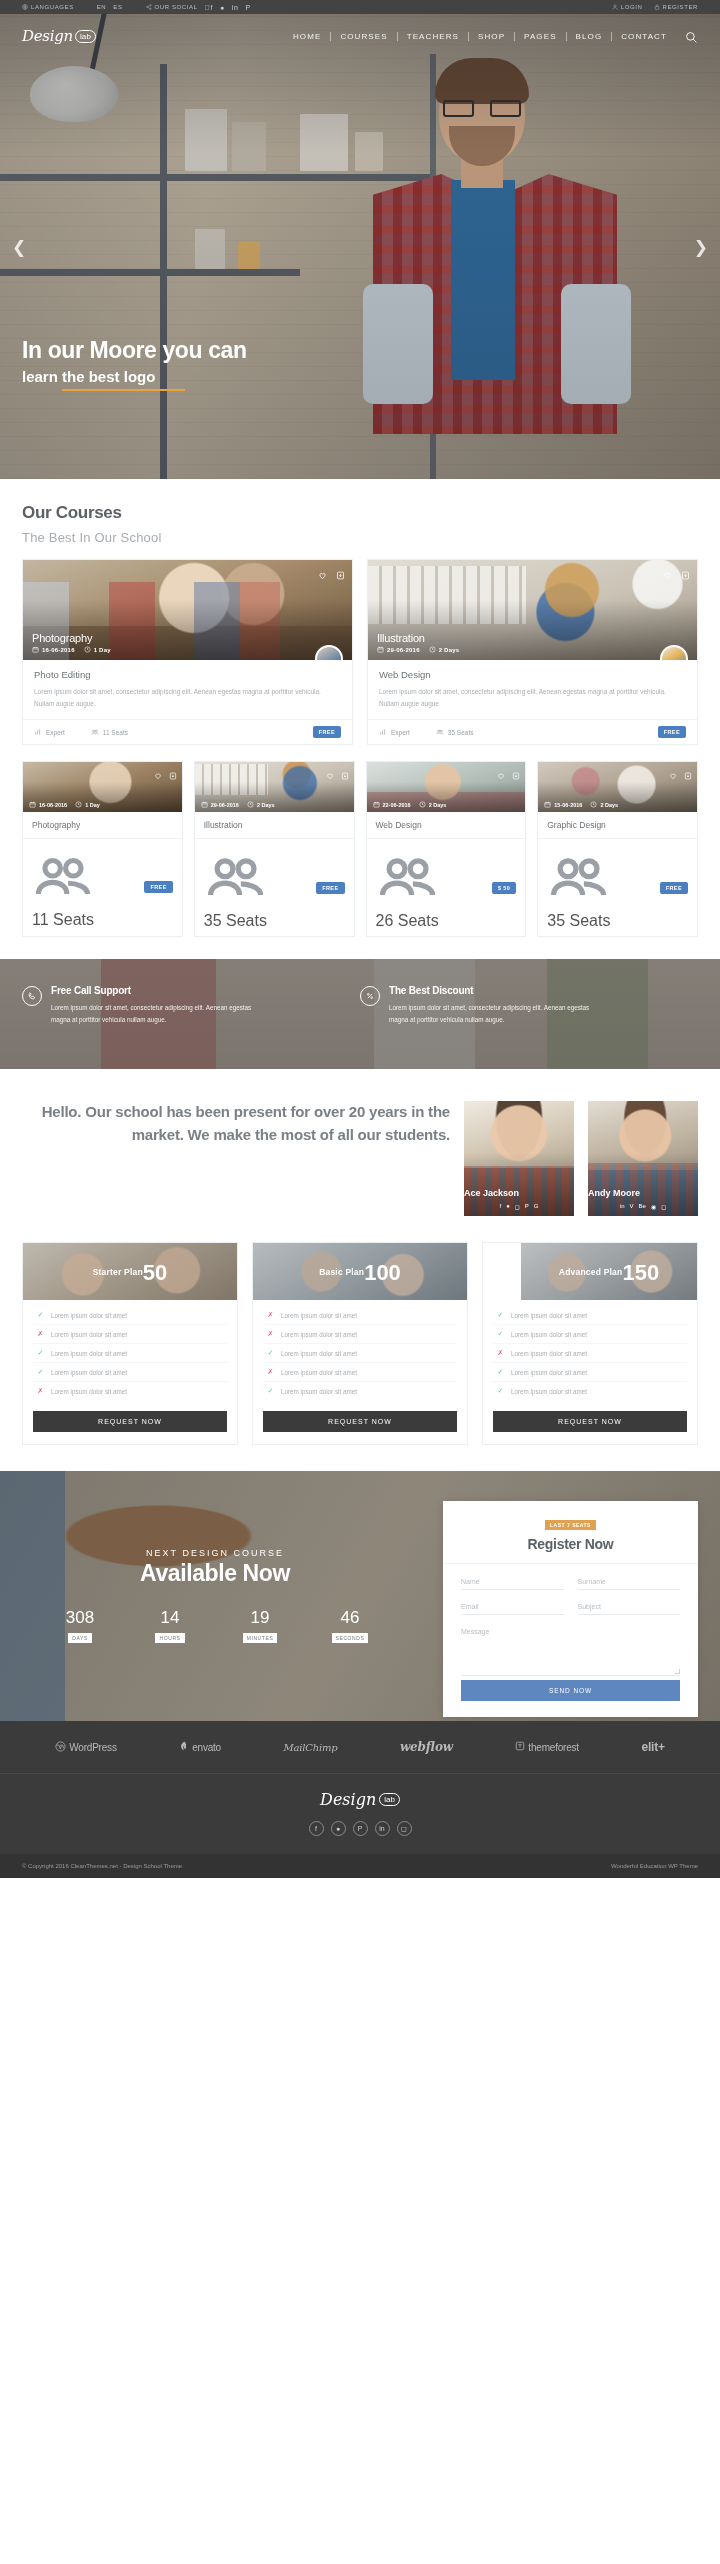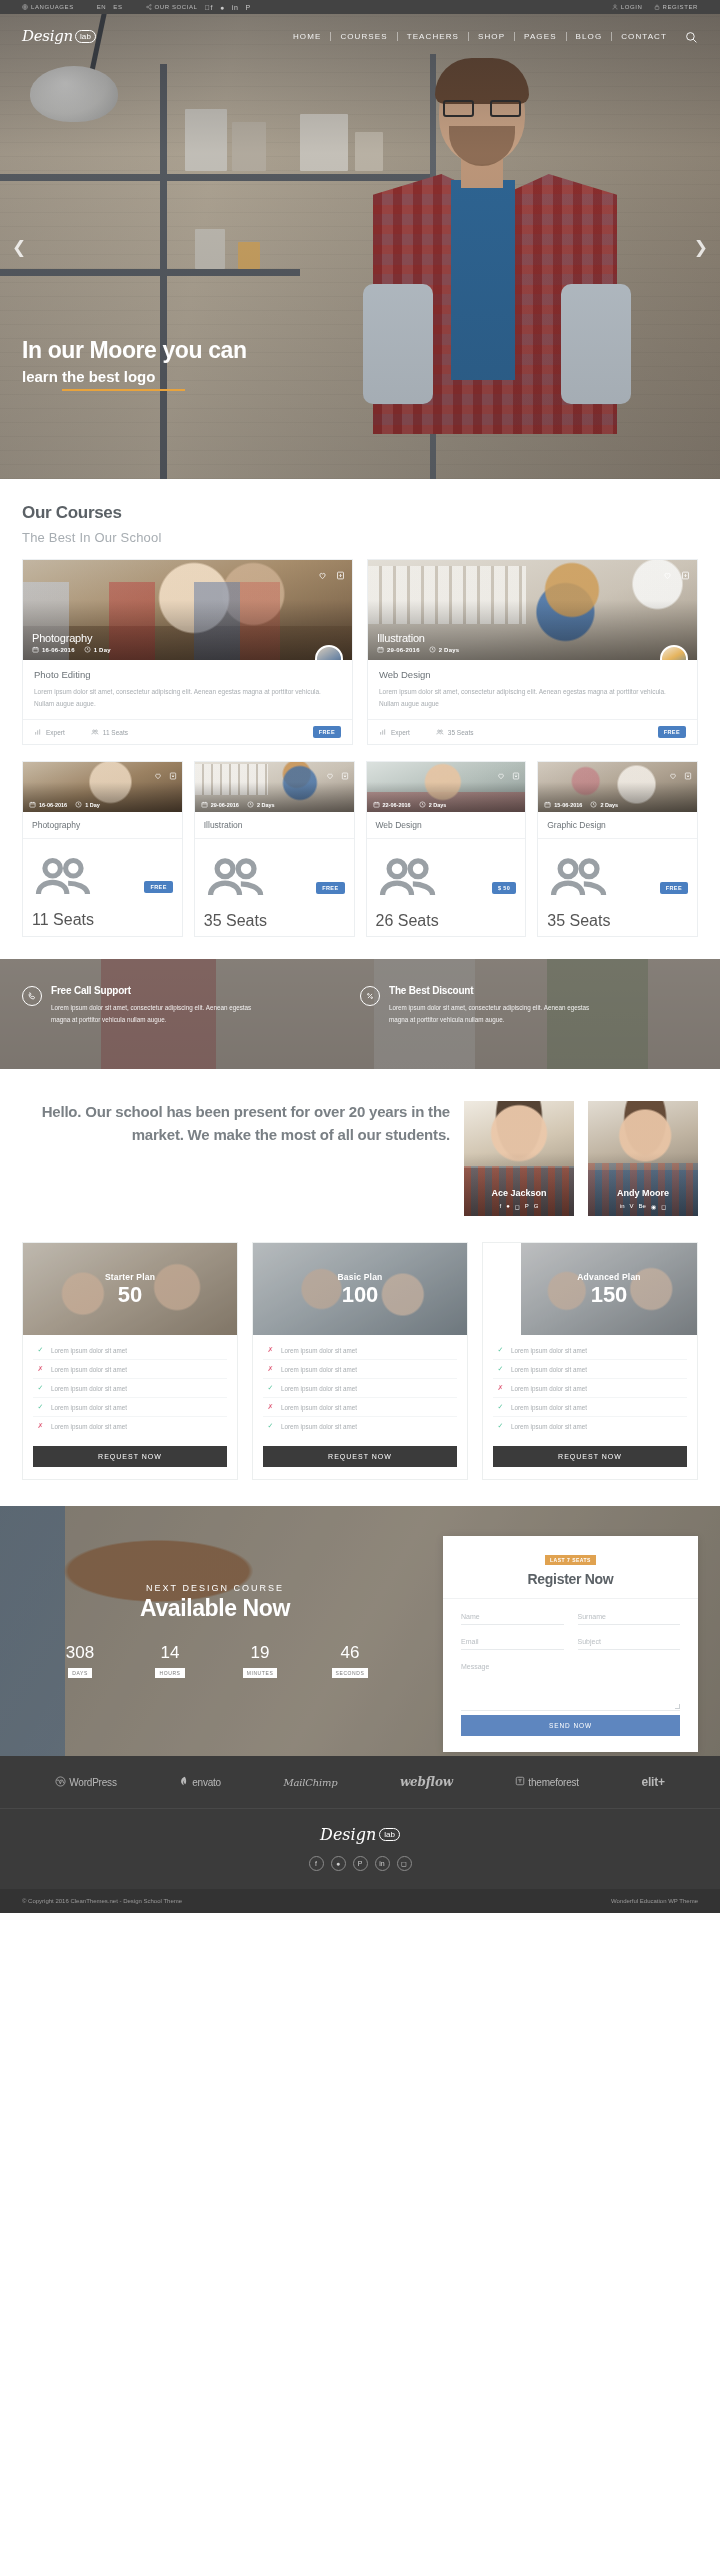--- a/index.html
+++ b/index.html
@@ -144,30 +144,30 @@
   .feat .ic svg { width:10px; height:10px; }
   .feat h4 { color:#fff; font-size:10px; font-weight:bold; letter-spacing:-.2px; }
   .feat p { color:rgba(255,255,255,.9); font-size:6.3px; line-height:1.9; margin-top:6px; max-width:205px; }
 
   
   .about { display:flex; align-items:flex-start; padding:32px 22px 0; gap:14px; }
   .about-text { flex:1; text-align:right; }
   .about-text h2 { font-size:15px; color:#7a8085; font-weight:bold; line-height:1.5; letter-spacing:-.2px; }
   .teacher { position:relative; width:110px; height:115px; overflow:hidden; }
   .teacher .tshade { position:absolute; inset:0; background:linear-gradient(180deg, rgba(0,0,0,0) 45%, rgba(0,0,0,.42) 100%); }
-  .teacher .tname { position:absolute; left:0; right:0; bottom:18px; text-align:center;
+  .teacher .tname { position:absolute; left:0; right:0; bottom:18px; text-align:left;
     color:#fff; font-size:9px; font-weight:bold; z-index:3; }
   .teacher .tsoc { position:absolute; left:0; right:0; bottom:6px; display:flex; justify-content:center;
     gap:5px; z-index:3; color:#fff; font-size:6px; }
 
   
   .pricing { display:flex; gap:14px; padding:26px 22px 0; }
   .plan { flex:1; border:1px solid #ecefef; background:#fff; }
-  .plan-head { position:relative; height:92px; overflow:hidden; display:flex;
-    flex-direction:column; align-items:center; justify-content:center; }
+  .plan-head { position:relative; height:57px; overflow:hidden; display:flex;
+    flex-direction:row; align-items:center; justify-content:center; }
   .plan-head .pshade { position:absolute; inset:0; background:rgba(70,65,60,.18); }
   .plan-name { position:relative; z-index:3; color:#fff; font-size:8.5px; font-weight:bold; letter-spacing:.2px; }
   .plan-price { position:relative; z-index:3; color:#fff; font-size:22px; font-weight:bold; line-height:1.05; margin-top:1px; }
   .plan-list { padding:6px 10px 4px; }
   .plan-list li { list-style:none; display:flex; align-items:center; gap:7px;
     font-size:6.3px; color:#a9aeb2; padding:5px 4px; border-bottom:1px solid #f3f5f6; }
   .plan-list li:last-child { border-bottom:none; }
   .tick { font-size:7px; color:#5bc6a0; width:7px; text-align:center; }
   .cross { font-size:7px; color:#e0607b; width:7px; text-align:center; }
   .plan-btn { display:block; margin:7px 10px 12px; background:#3b3b3b; color:#fff;

